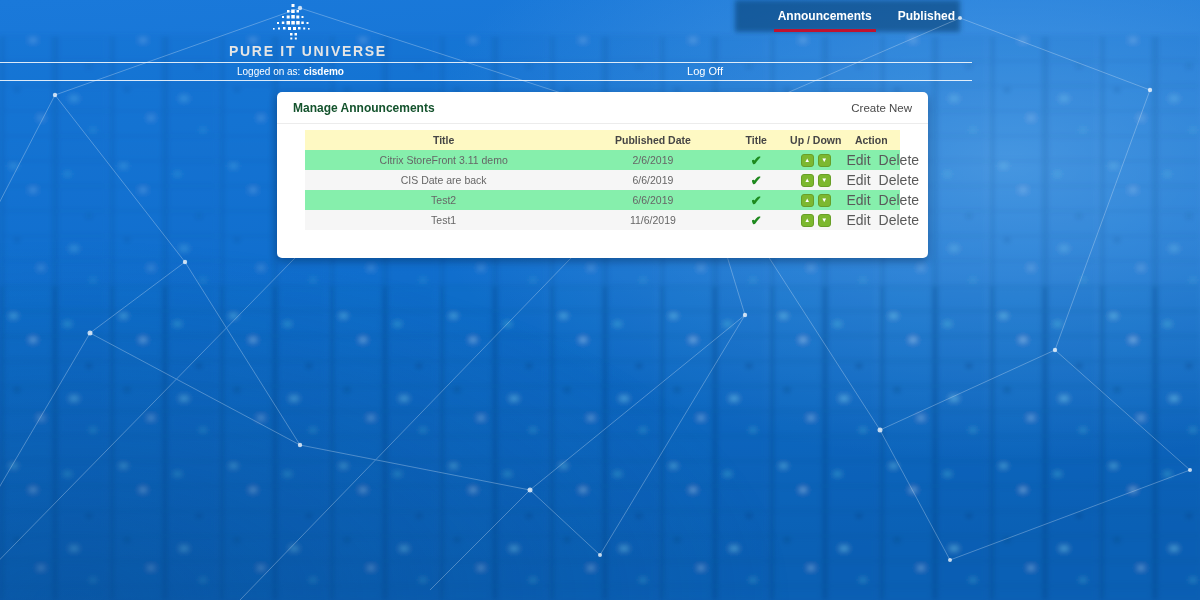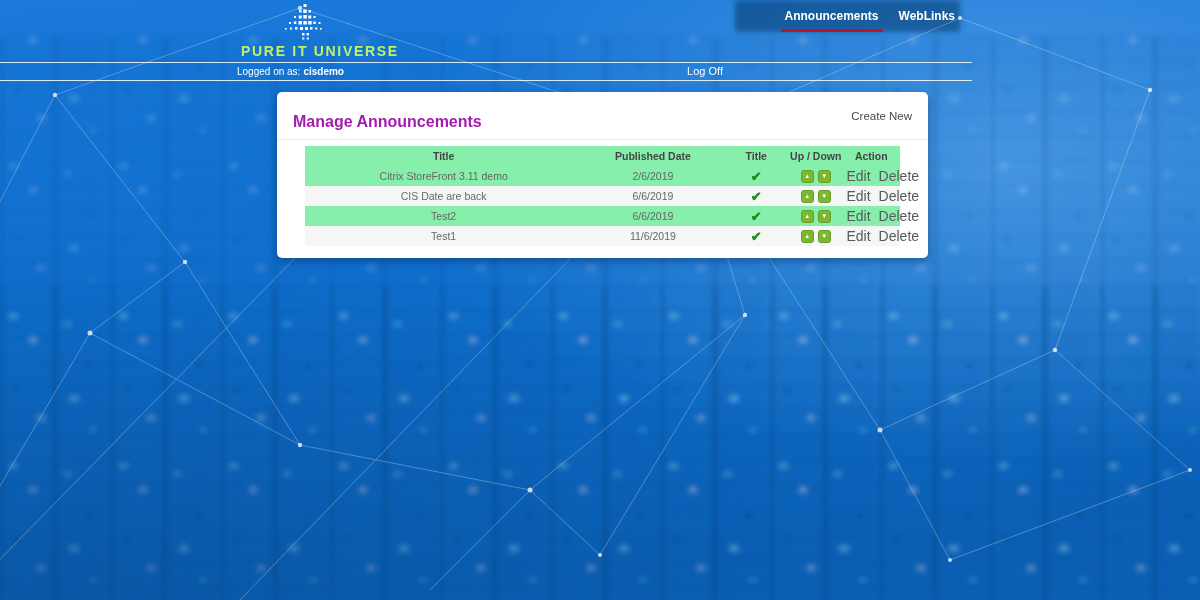--- a/index.html
+++ b/index.html
@@ -5,25 +5,25 @@
   html,body{margin:0;padding:0;}
   body{
     width:1200px;height:600px;overflow:hidden;position:relative;
     background:#1370d0;
     font-family:"Liberation Sans", sans-serif;
   }
   .bg{position:absolute;left:0;top:0;z-index:0;}
   .ui{position:absolute;left:0;top:0;width:1200px;height:600px;z-index:1;}
 
   
-  .brand-block{position:absolute;left:241px;top:4px;color:#bef264;}
+  .brand-block{position:absolute;left:229px;top:4px;color:#e5e5e5;}
   .brand-logo{display:block;margin-left:42px;}
   .brand-name{font-size:14px;font-weight:bold;letter-spacing:1.7px;margin-top:3px;white-space:nowrap;}
 
-  .nav{position:absolute;top:9px;right:245px;display:flex;gap:20px;align-items:center;}
+  .nav{position:absolute;top:9px;right:245px;display:flex;gap:26px;align-items:center;}
   .nav-item{position:relative;color:#fff;font-weight:bold;font-size:12px;cursor:pointer;white-space:nowrap;}
   .nav-item.active::after{
     content:"";position:absolute;left:-4px;right:-4px;top:20px;height:3px;background:#c0122f;
   }
 
   .userbar{
     position:absolute;top:62px;left:0;width:972px;height:17px;
     border-top:1px solid rgba(255,255,255,.85);
     border-bottom:1px solid rgba(255,255,255,.85);
     color:#fff;
@@ -35,27 +35,27 @@
   
   .panel{
     position:absolute;left:277px;top:92px;width:651px;height:166px;
     background:#fff;border-radius:5px;
     box-shadow:0 3px 9px rgba(0,25,60,.38);
   }
   .panel-header{
     display:flex;justify-content:space-between;align-items:center;
     padding:9px 16px 8px 16px;border-bottom:1px solid #ececec;
   }
-  .panel-title{font-size:16px;font-weight:bold;color:#a21caf;margin-top:12px;}
+  .panel-title{font-size:12px;font-weight:bold;color:#14532d;}
   .create-new{font-size:11.5px;color:#4a4a4a;cursor:pointer;text-decoration:none;}
 
   .table-wrap{margin:6px 28px 0 28px;}
   table{width:100%;border-collapse:collapse;table-layout:fixed;}
   thead th{
-    background:#86efac;color:#454545;font-weight:bold;
+    background:#fef9c3;color:#454545;font-weight:bold;
     font-size:10.5px;height:20px;padding:0;text-align:center;
   }
   tbody td{height:20px;padding:0;text-align:center;font-size:10.5px;color:#666;background:#86efac;}
   tbody tr:nth-child(even) td{background:#f6f6f6;}
 
   .check{color:#1e8a1e;font-size:13px;font-weight:bold;line-height:1;}
   .ud-btn{
     width:13px;height:13px;box-sizing:border-box;display:inline-block;vertical-align:middle;
     background:#7cb82f;border:1px solid #689f27;border-radius:3px;
     color:#fff;font-size:6px;line-height:10px;text-align:center;
@@ -176,21 +176,21 @@
           <rect x="23.5" y="29" width="2.5" height="2.5"></rect>
         <rect x="19.3" y="33.5" width="2" height="2"></rect>
           <rect x="23.8" y="33.5" width="2" height="2"></rect>
       </g>
     </svg>
     <div class="brand-name">PURE IT UNIVERSE</div>
   </div>
 
   <div class="nav">
     <div class="nav-item active">Announcements</div>
-    <div class="nav-item">WebLinks</div>
+    <div class="nav-item">Published</div>
   </div>
 
   <div class="userbar">
     <div class="logged-on">
       <span>Logged on as:</span><b>cisdemo</b>
     </div>
     <div class="logoff">Log Off</div>
   </div>
 
   <div class="panel">

